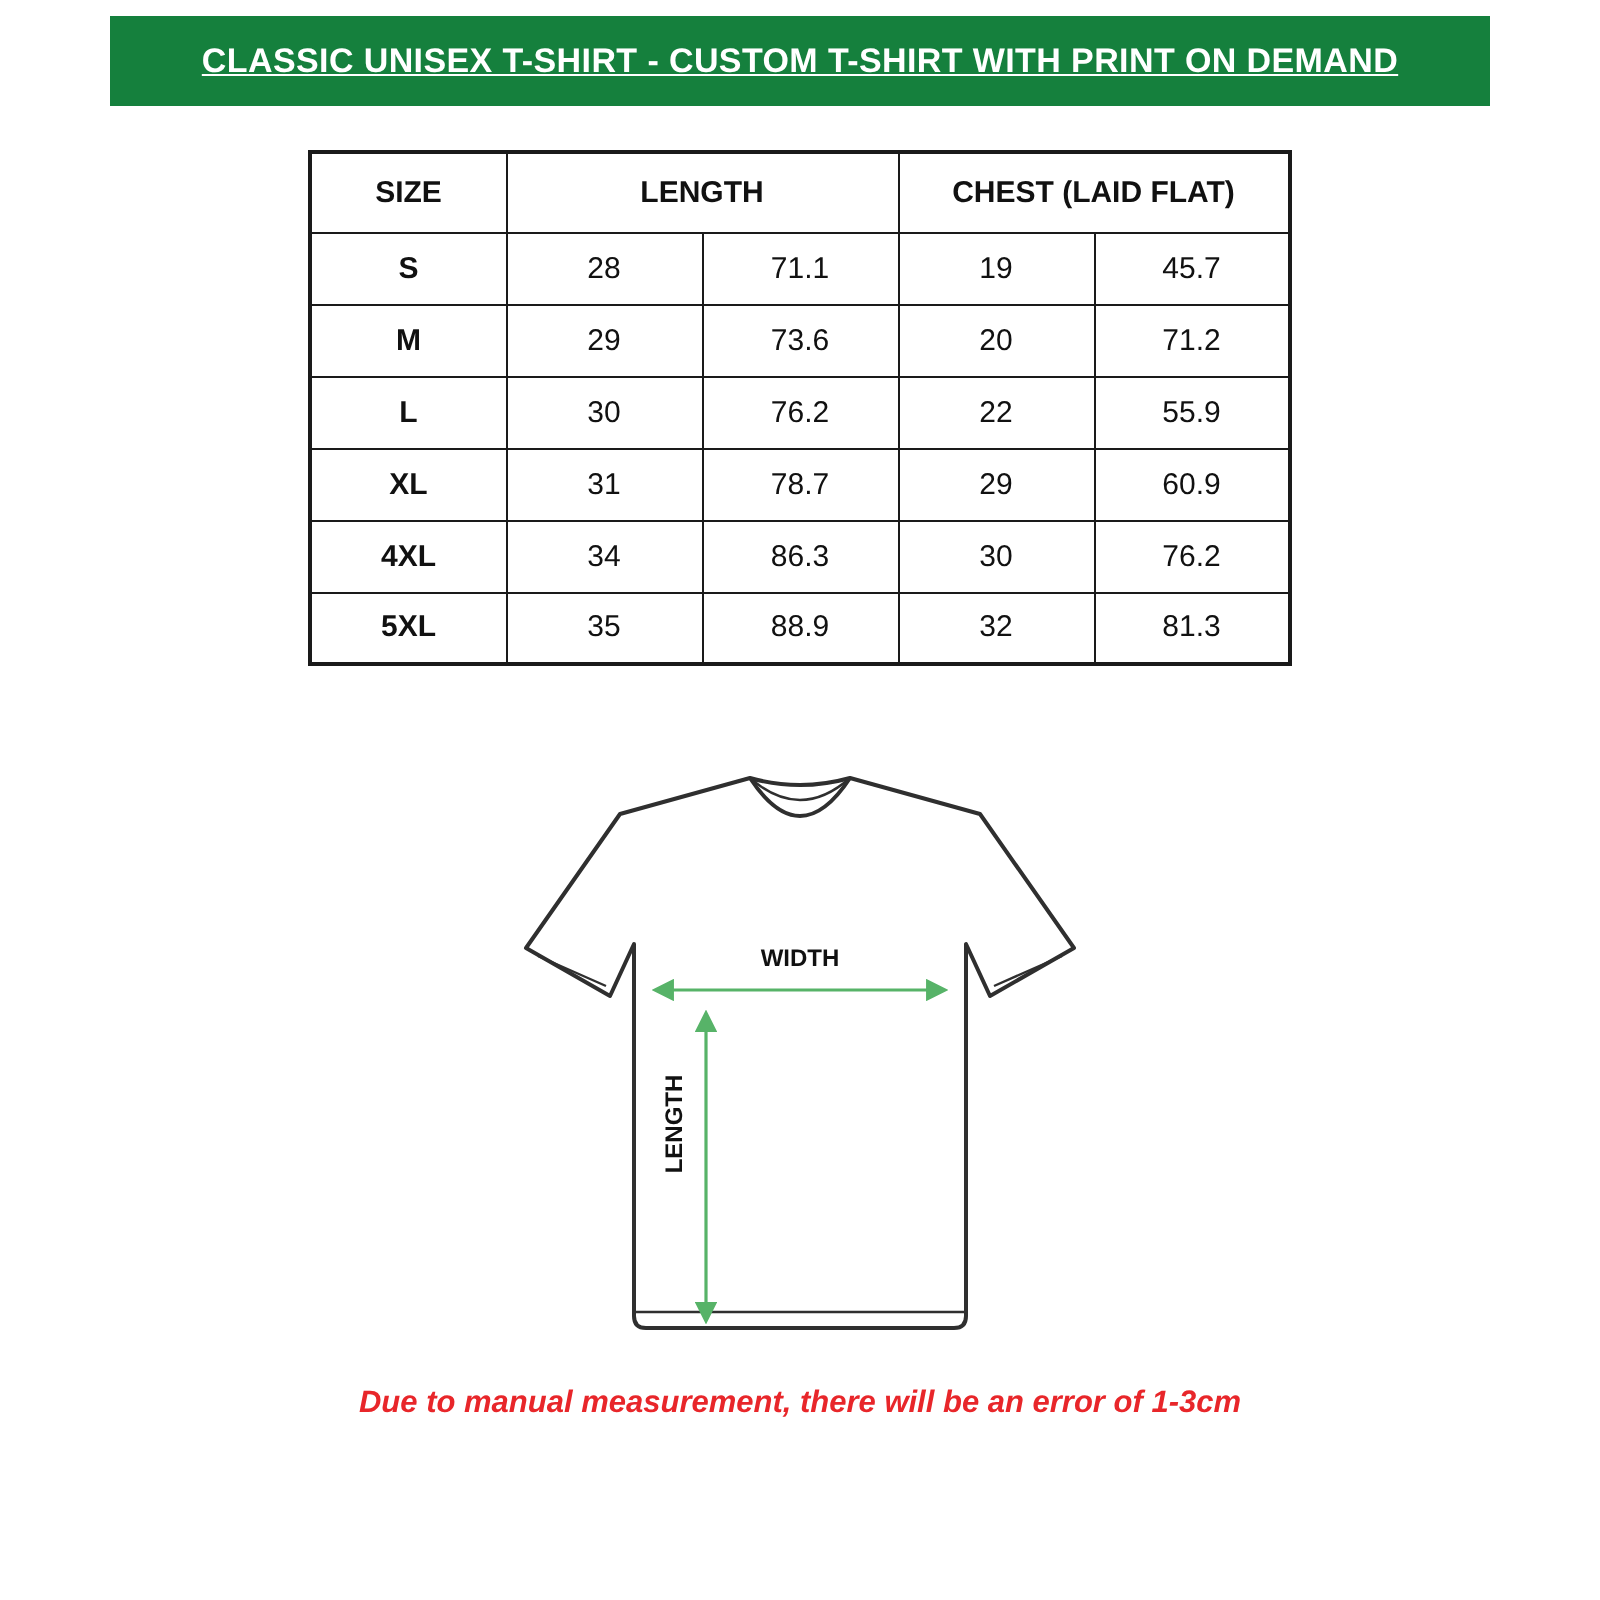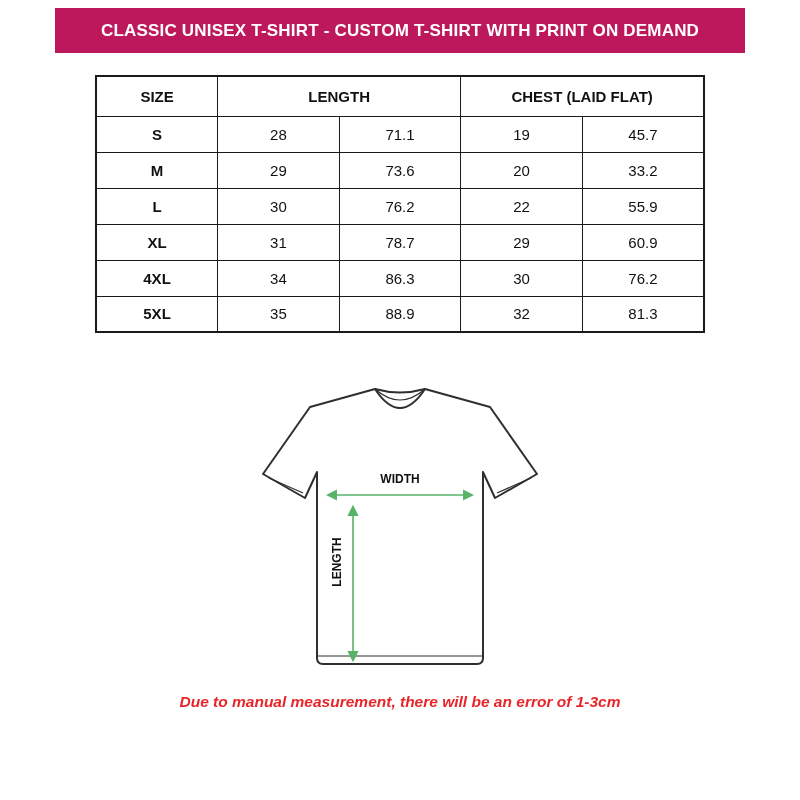--- a/index.html
+++ b/index.html
@@ -10,29 +10,30 @@
     font-family: "Liberation Sans", sans-serif;
     overflow: hidden;
   }
   .page {
     width: 800px; height: 800px;
     display: flex; flex-direction: column; align-items: center;
   }
   .banner {
     margin-top: 8px;
     width: 690px; height: 45px;
-    background: #be185d;
+    background: #15803d;
     color: #ffffff;
     display: flex; align-items: center; justify-content: center;
     font-weight: bold; font-size: 17px; letter-spacing: 0.2px;
     text-align: center;
+    text-decoration: underline;
   }
   table.size-chart {
     margin-top: 22px;
-    width: 610px;
+    width: 492px;
     border-collapse: collapse;
     border: 2px solid #1a1a1a;
     table-layout: fixed;
   }
   .size-chart th, .size-chart td {
     border: 1px solid #1a1a1a;
     text-align: center;
     vertical-align: middle;
     color: #111111;
     padding: 0;
@@ -80,21 +81,21 @@
         <td>28</td>
         <td>71.1</td>
         <td>19</td>
         <td>45.7</td>
       </tr>
       <tr>
         <td class="size-cell">M</td>
         <td>29</td>
         <td>73.6</td>
         <td>20</td>
-        <td>33.2</td>
+        <td>71.2</td>
       </tr>
       <tr>
         <td class="size-cell">L</td>
         <td>30</td>
         <td>76.2</td>
         <td>22</td>
         <td>55.9</td>
       </tr>
       <tr>
         <td class="size-cell">XL</td>

